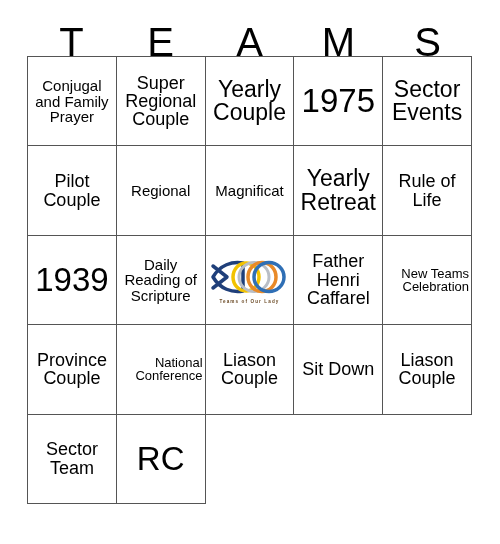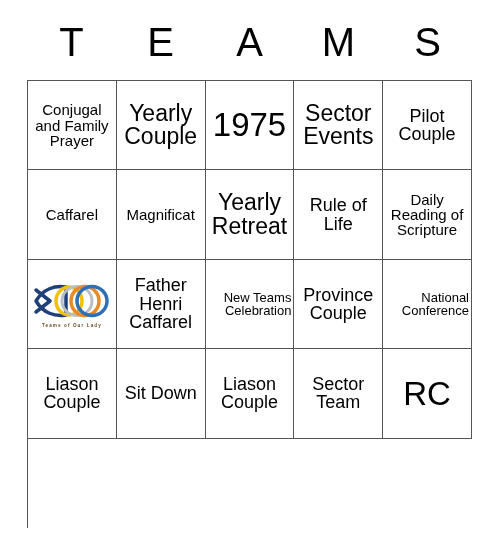--- a/index.html
+++ b/index.html
@@ -41,21 +41,21 @@
     font-weight: 400;
     line-height: 1;
     letter-spacing: 0;
     color: #000000;
   }
 
   
   .grid {
     position: absolute;
     left: 27px;
-    top: 80px;
+    top: 56px;
     width: 445px;
     height: 448px;
     display: grid;
     grid-template-columns: repeat(5, 1fr);
     grid-template-rows: repeat(5, 1fr);
     border-top: 1px solid #555555;
     border-left: 1px solid #555555;
     box-sizing: border-box;
     background: #ffffff;
   }
@@ -126,45 +126,51 @@
     <div class="header-cell">M</div>
     <div class="header-cell">S</div>
   </div>
 
   <div class="grid">
 
     <div class="cell">
         <span class="cell-text fs-sm">Conjugal and Family Prayer</span>
       </div>
     <div class="cell">
+        <span class="cell-text fs-md">Super Regional Couple</span>
+      </div>
+    <div class="cell">
         <span class="cell-text fs-lg">Yearly Couple</span>
       </div>
     <div class="cell">
         <span class="cell-text fs-xxl">1975</span>
       </div>
     <div class="cell">
         <span class="cell-text fs-lg">Sector Events</span>
       </div>
 
     <div class="cell">
         <span class="cell-text fs-xl">Pilot Couple</span>
       </div>
     <div class="cell">
-        <span class="cell-text fs-sm">Caffarel</span>
+        <span class="cell-text fs-sm">Regional</span>
       </div>
     <div class="cell">
         <span class="cell-text fs-sm">Magnificat</span>
       </div>
     <div class="cell">
         <span class="cell-text fs-lg">Yearly Retreat</span>
       </div>
     <div class="cell">
         <span class="cell-text fs-xl">Rule of Life</span>
       </div>
 
+    <div class="cell">
+        <span class="cell-text fs-xxl">1939</span>
+      </div>
     <div class="cell">
         <span class="cell-text fs-sm">Daily Reading of Scripture</span>
       </div>
 
     <div class="logo-cell">
       <div class="logo-wrap">
         <svg class="logo-svg" width="78" height="42" viewBox="0 0 156 84">
 
           <path d="M6 42 C 20 18, 44 10, 66 14 L 66 70 C 44 74, 20 66, 6 42 Z" fill="none" stroke="#1f3f7a" stroke-width="7" stroke-linejoin="round"></path>
 

